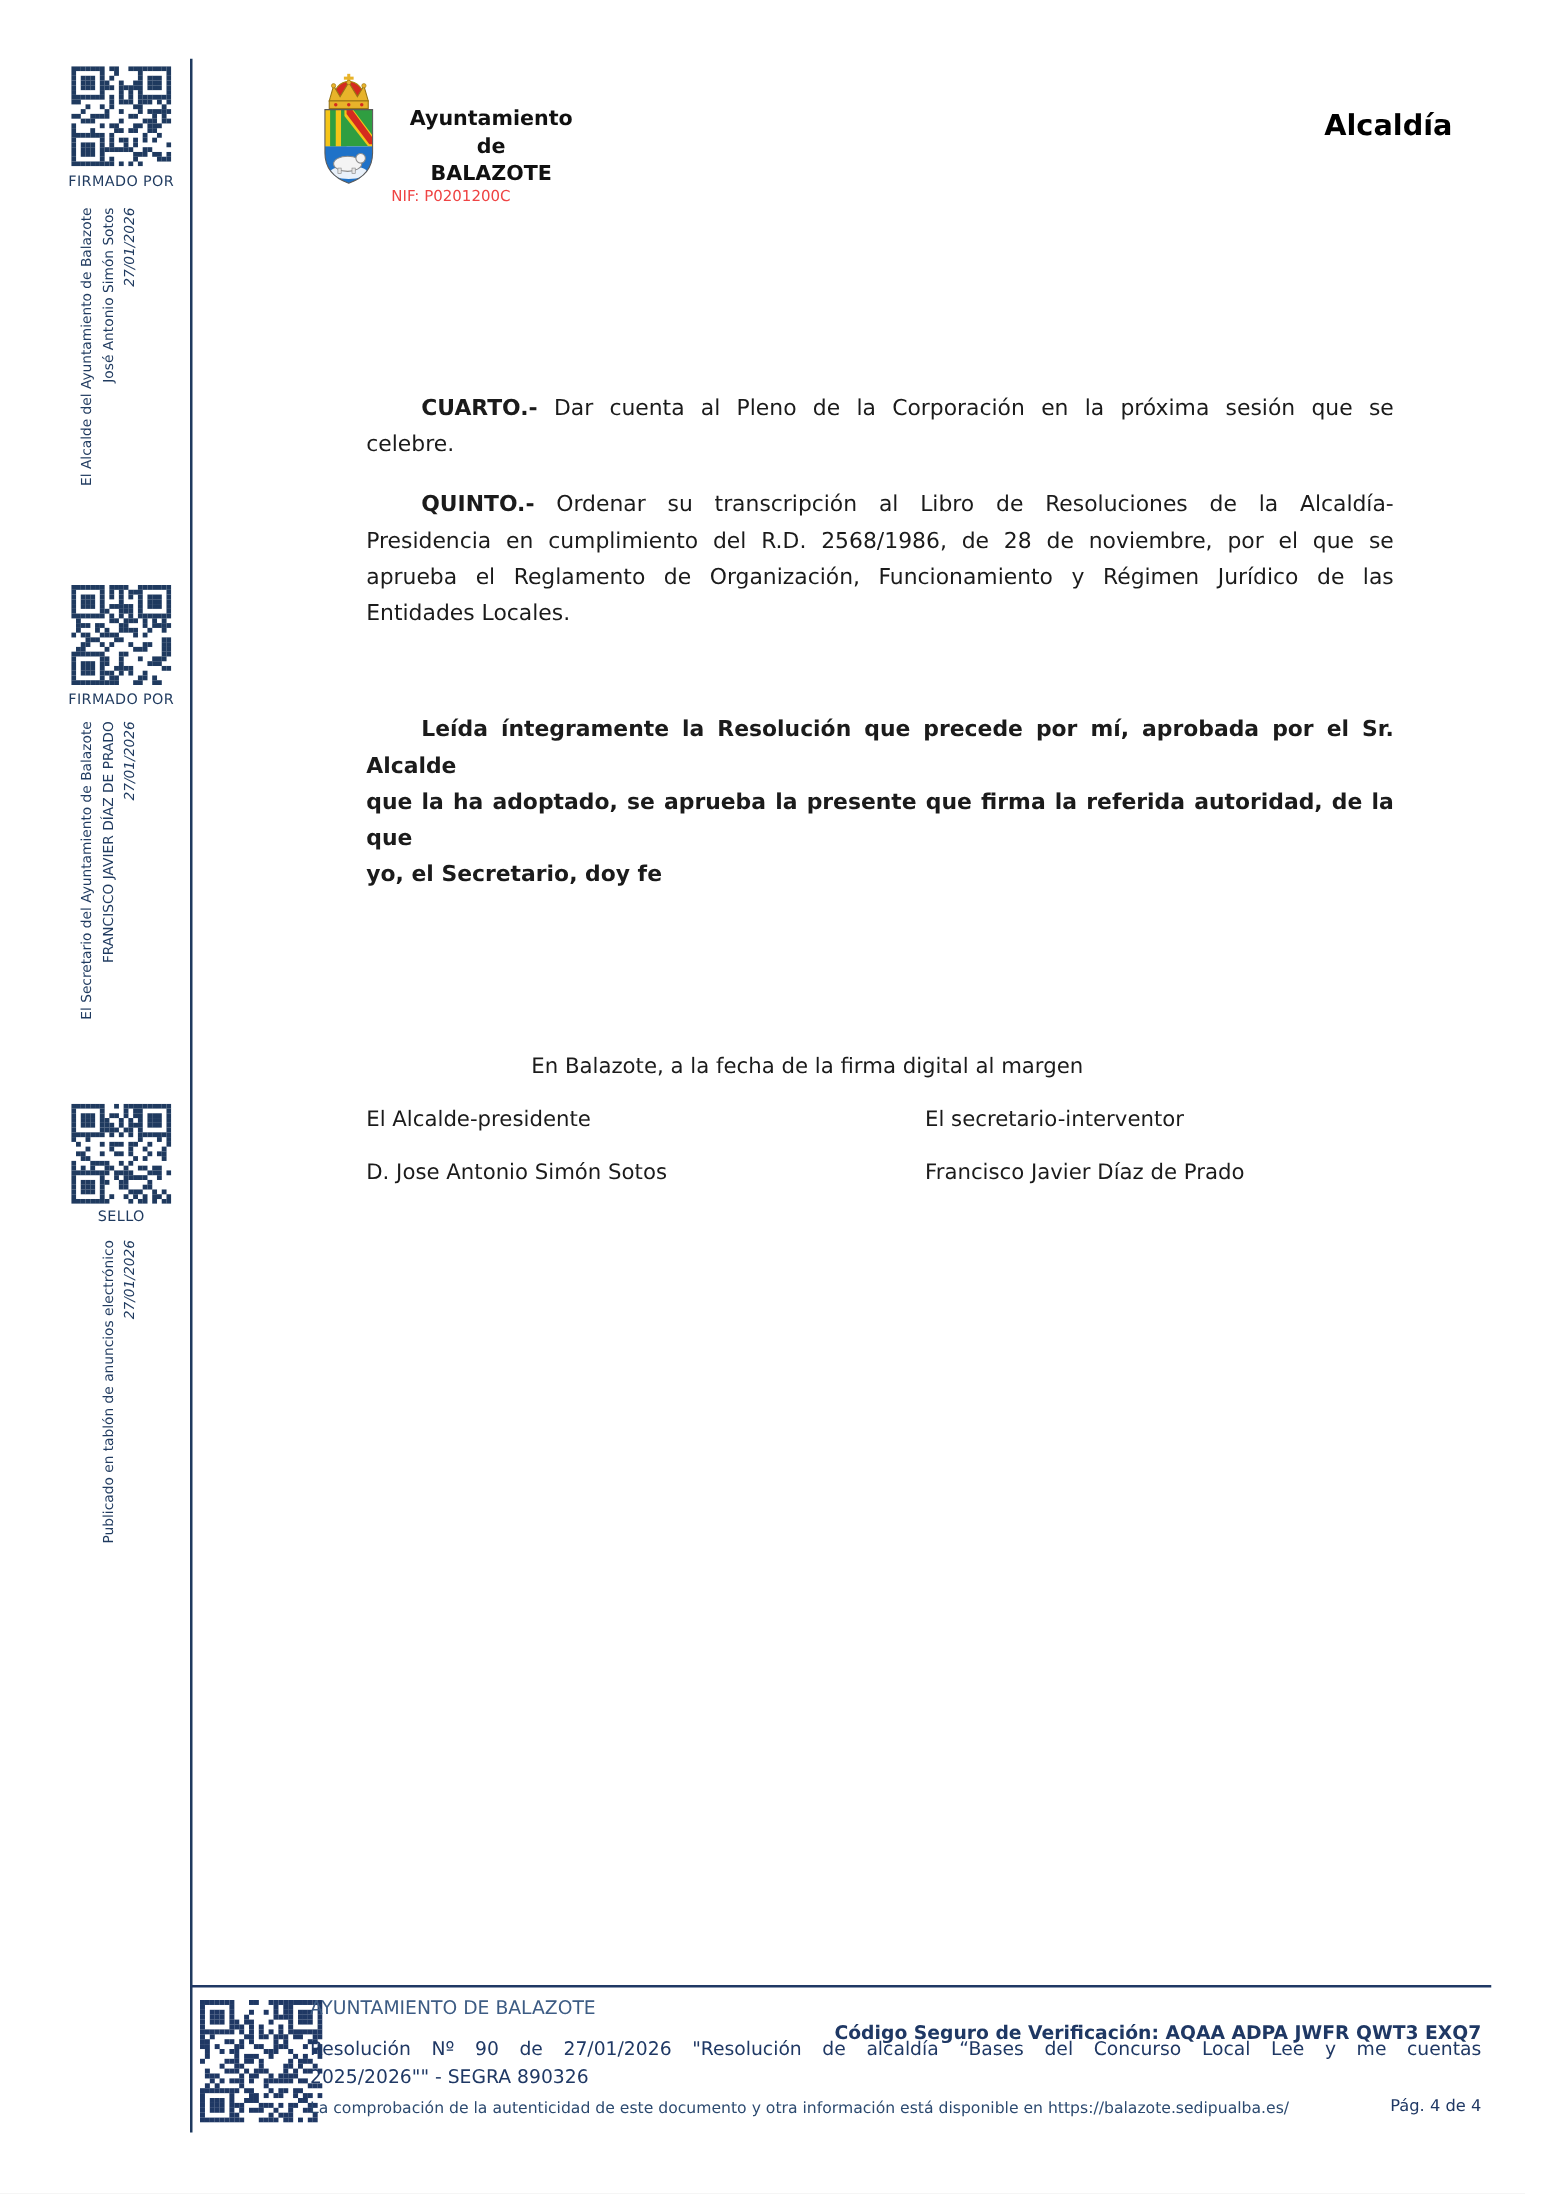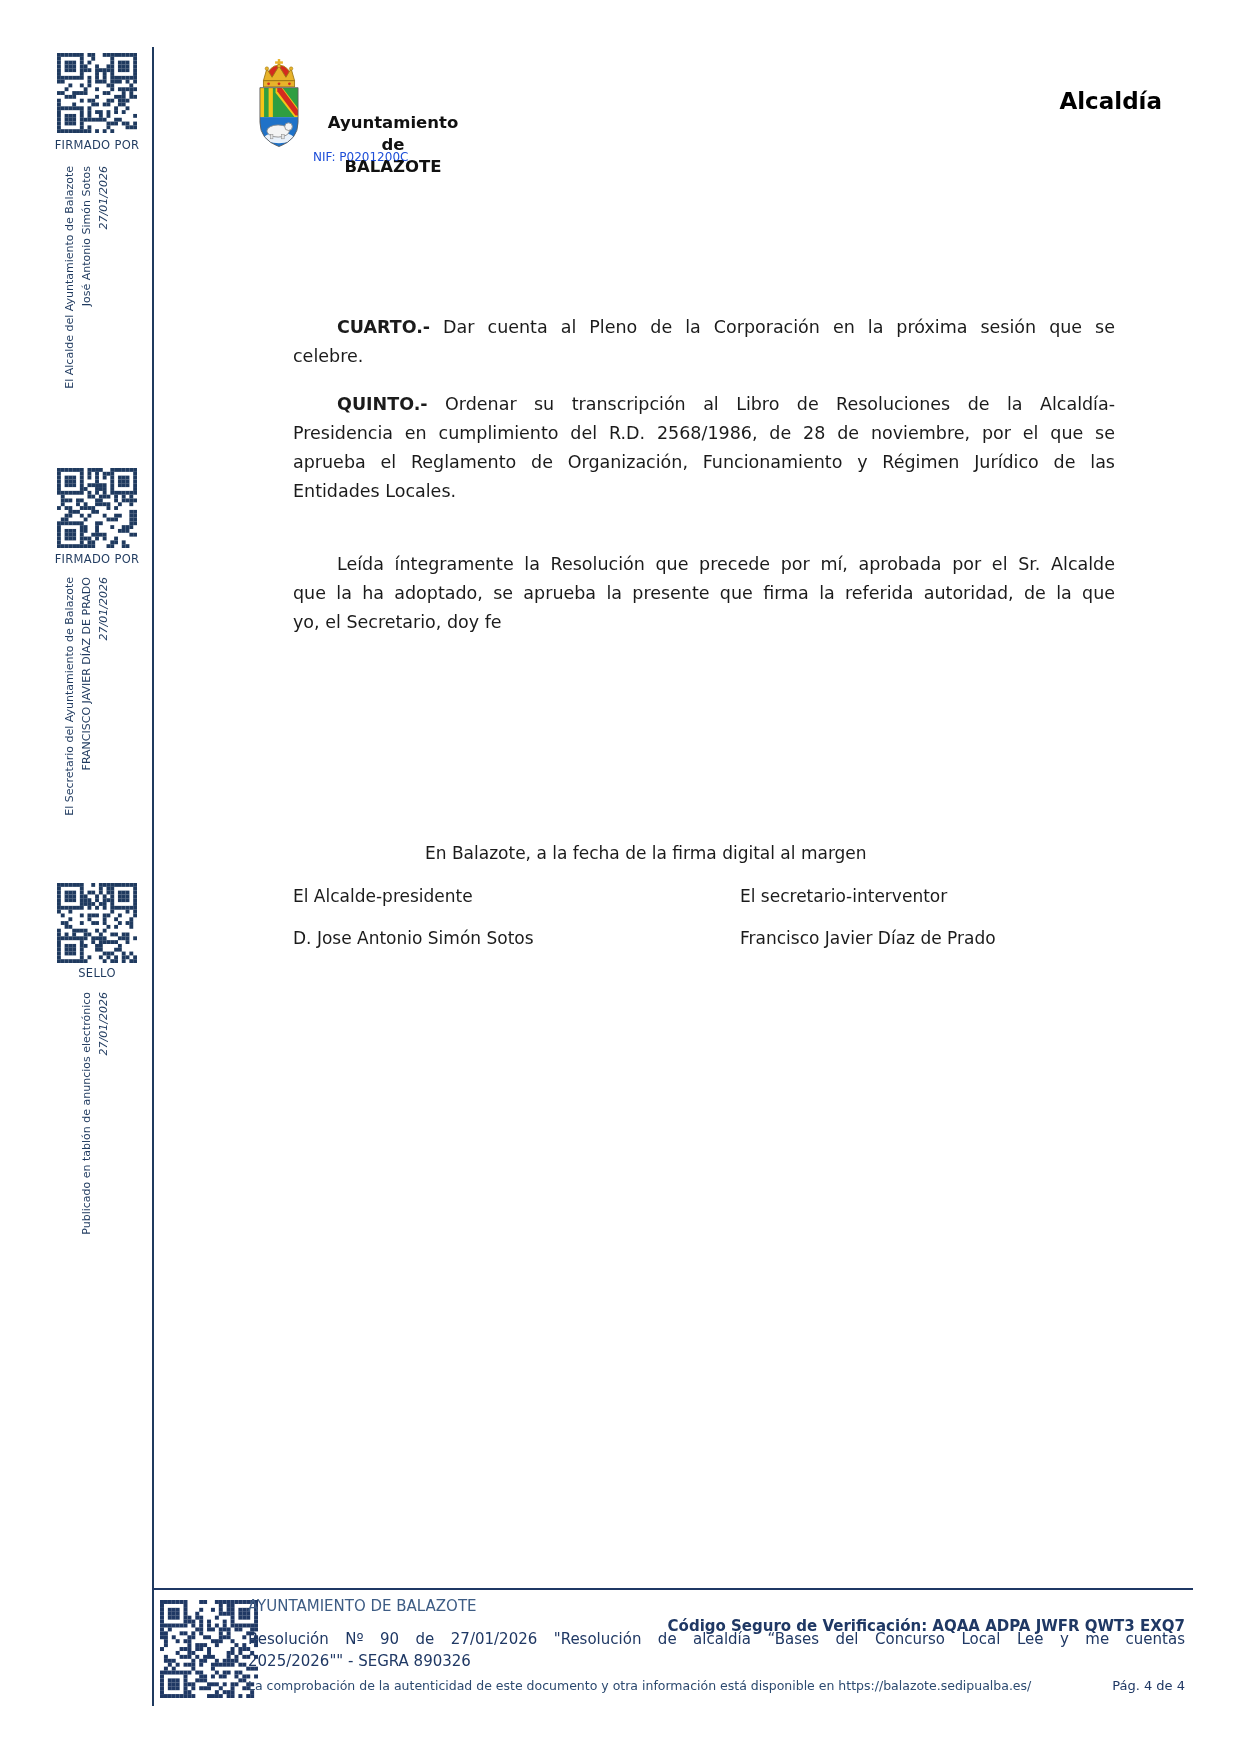--- a/index.html
+++ b/index.html
@@ -16,22 +16,22 @@
     font-size:11.5px; color:#1f3a5f; letter-spacing:.3px; white-space:nowrap;
   }
   .vline{
     position:absolute; width:300px; text-align:right;
     transform-origin:0 0; transform:rotate(-90deg);
     font-size:11px; line-height:17px; color:#1f3a5f; white-space:nowrap;
   }
   .vline.date{font-style:italic;}
   
   .org-name{position:absolute; left:318px; top:84px; width:150px; text-align:center;
-    font-weight:bold; font-size:16.5px; line-height:22px; color:#111;margin-top:28px;}
-  .nif{position:absolute; left:313px; top:150px; font-size:12px; color:#1d4ed8;}
+    font-weight:bold; font-size:16.5px; line-height:22px; color:#111;}
+  .nif{position:absolute; left:313px; top:150px; font-size:12px; color:#ef4444;}
   .section-title{position:absolute; right:78px; top:88px; font-weight:bold; font-size:23px; color:#000;}
   
   #bodycol{position:absolute; left:293px; top:0; width:822px;}
   .para{position:absolute; left:0; width:822px; font-size:17.5px; line-height:29px; color:#1b1b1b;}
   .para .bl{display:block; width:100%;}
   .para .bl.just{text-align:justify; text-align-last:justify; text-justify:inter-word;}
   .para .bl.first{text-indent:44px;}
   .place-line{position:absolute; left:0; top:843px; width:822px; font-size:17px; padding-left:132px; box-sizing:border-box;}
   .sig-row{position:absolute; left:0; width:822px; font-size:17px;}
   .sig-right{position:absolute; left:447px; top:0; white-space:nowrap;}
@@ -799,21 +799,21 @@
   <div class="para" style="top: 313px;">
         <div class="bl just first"><b>CUARTO.-</b> Dar cuenta al Pleno de la Corporación en la próxima sesión que se</div>
         <div class="bl">celebre.</div>
       </div>
       <div class="para" style="top: 390px;">
         <div class="bl just first"><b>QUINTO.-</b> Ordenar su transcripción al Libro de Resoluciones de la Alcaldía-</div>
         <div class="bl just">Presidencia en cumplimiento del R.D. 2568/1986, de 28 de noviembre, por el que se</div>
         <div class="bl just">aprueba el Reglamento de Organización, Funcionamiento y Régimen Jurídico de las</div>
         <div class="bl">Entidades Locales.</div>
       </div>
-      <div class="para" style="top: 550px;">
+      <div class="para" style="top: 570px; font-weight: bold;">
         <div class="bl just first">Leída íntegramente la Resolución que precede por mí, aprobada por el Sr. Alcalde</div>
         <div class="bl just">que la ha adoptado, se aprueba la presente que firma la referida autoridad, de la que</div>
         <div class="bl">yo, el Secretario, doy fe</div>
       </div>
     </div>
 
   <div id="footer">
     <div id="footer-qr"><svg width="98" height="98" viewBox="0 0 98 98">
           <rect x="0.00" y="0.00" width="3.97" height="3.97" fill="#1f3864"></rect>
           <rect x="3.92" y="0.00" width="3.97" height="3.97" fill="#1f3864"></rect>

